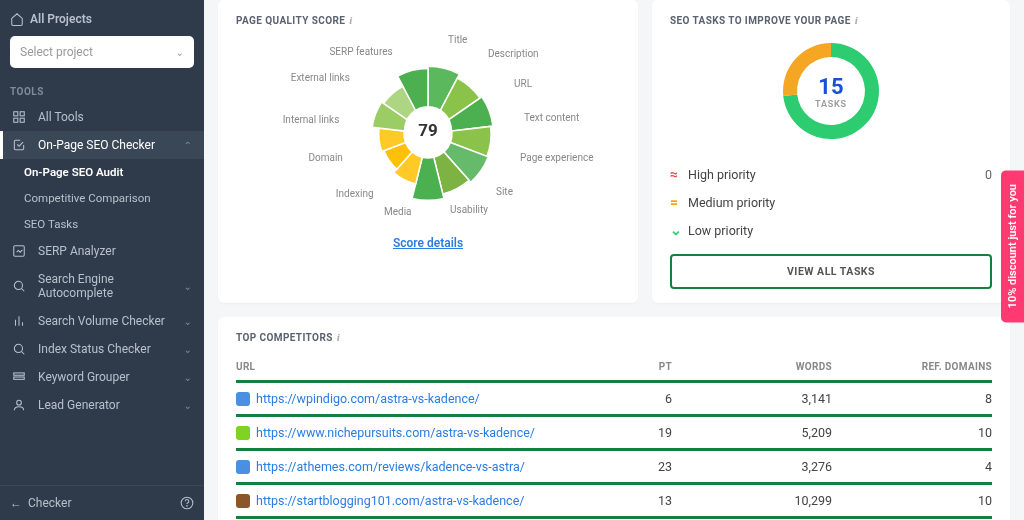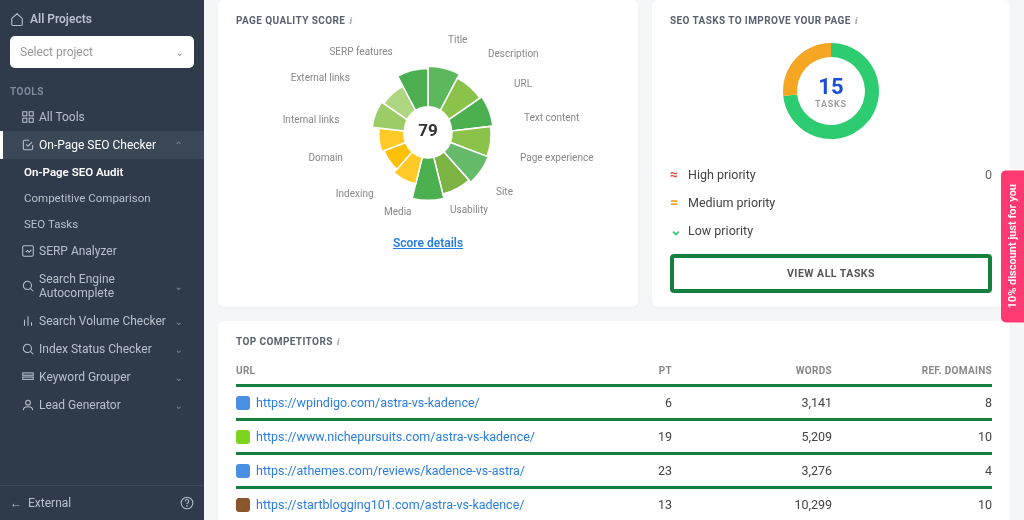--- a/index.html
+++ b/index.html
@@ -3,21 +3,21 @@
 <meta charset="utf-8">
 <style>
 * { margin:0; padding:0; box-sizing:border-box; font-family:-apple-system,BlinkMacSystemFont,"Segoe UI",Roboto,sans-serif; }
 body { background:#f5f6f8; width:1024px; height:520px; overflow:hidden; display:flex; }
 .sidebar { width:204px; background:#2f3a4a; color:#b8c0cc; height:100%; display:flex; flex-direction:column; font-size:12px; }
 .sb-top { padding:10px 10px 0 10px; }
 .sb-all-projects { display:flex; align-items:center; gap:6px; padding:2px 0 10px 0; cursor:pointer; }
 .sb-all-projects span.lbl { font-size:12px; font-weight:600; }
 .sb-select { background:#fff; border-radius:5px; padding:9px 10px; display:flex; justify-content:space-between; align-items:center; color:#999; font-size:12px; cursor:pointer; }
 .sb-heading { padding:18px 10px 6px 10px; font-size:10px; letter-spacing:0.5px; color:#7f8a9b; font-weight:700; }
-.sb-item { display:flex; align-items:center; gap:4px; padding:7px 21px; cursor:pointer; position:relative; }
+.sb-item { display:flex; align-items:center; gap:12px; padding:7px 12px; cursor:pointer; position:relative; }
 .sb-item.active { background:#3a4757; color:#fff; }
 .sb-item.active::before { content:""; position:absolute; left:0; top:0; bottom:0; width:3px; background:#fff; }
 .sb-item .lbl { flex:1; font-size:12px; }
 .sb-item .chev { font-size:10px; color:#7f8a9b; }
 .sb-sub { padding:6px 10px 6px 24px; font-size:11.5px; cursor:pointer; color:#b8c0cc; }
 .sb-sub.active { color:#fff; font-weight:600; }
 .sb-bottom { margin-top:auto; border-top:1px solid #3c4757; padding:10px; display:flex; align-items:center; justify-content:space-between; }
 .sb-minimize { display:flex; align-items:center; gap:6px; cursor:pointer; font-size:12px; }
 .icon { width:14px; height:14px; display:inline-flex; align-items:center; justify-content:center; }
 .icon svg { width:14px; height:14px; stroke:#b8c0cc; fill:none; stroke-width:1.8; }
@@ -37,21 +37,21 @@
 .tasks-card { flex:1; }
 .donut-wrap { display:flex; justify-content:center; margin:6px 0 14px 0; }
 .donut { position:relative; width:110px; height:110px; }
 .donut-center { position:absolute; left:50%; top:50%; transform:translate(-50%,-50%); text-align:center; }
 .donut-center .num { font-size:22px; font-weight:700; color:#1d4ed8; }
 .donut-center .txt { font-size:9px; letter-spacing:0.8px; color:#999; font-weight:600; }
 .priority-row { display:flex; align-items:center; padding:6px 0; font-size:12.5px; color:#444; }
 .priority-row .picon { width:18px; font-size:14px; }
 .priority-row .plabel { flex:1; }
 .priority-row .pcount { color:#666; }
-.view-all-btn { margin-top:10px; border:4px solid #15803d; background:#fff; border-radius:4px; padding:9px; text-align:center; font-size:10.5px; font-weight:700; letter-spacing:0.5px; color:#555; cursor:pointer; }
+.view-all-btn { margin-top:10px; border:2px solid #15803d; background:#fff; border-radius:4px; padding:9px; text-align:center; font-size:10.5px; font-weight:700; letter-spacing:0.5px; color:#555; cursor:pointer; }
 
 .competitors-card { }
 .comp-header-row, .comp-row { display:grid; grid-template-columns:1fr 80px 160px 160px; align-items:center; }
 .comp-header-row { font-size:10px; font-weight:700; color:#888; letter-spacing:0.3px; padding:8px 0; }
 .comp-header-row .r { text-align:right; }
 .comp-row { padding:8px 0; border-top:3px solid #15803d; font-size:12.5px; }
 .comp-url { display:flex; align-items:center; gap:6px; color:#2a7de1; cursor:pointer; }
 .favicon { width:14px; height:14px; border-radius:3px; display:inline-block; }
 .comp-row .num { text-align:right; color:#444; }
 
@@ -156,21 +156,21 @@
             <path d="M4 21c0-4 4-6 8-6s8 2 8 6"></path>
           </svg>
         </span>
         <span class="lbl">Lead Generator</span>
         <span class="chev">⌄</span>
       </div>
     </div>
   <div class="sb-bottom">
     <div class="sb-minimize">
       <span>←</span>
-      <span>External</span>
+      <span>Checker</span>
     </div>
     <span class="icon">
         <svg viewBox="0 0 24 24">
           <circle cx="12" cy="12" r="10"></circle>
           <path d="M9 9a3 3 0 1 1 4 2.8c-.7.4-1 1-1 1.7"></path>
           <circle cx="12" cy="17" r="0.5" fill="#b8c0cc"></circle>
         </svg>
       </span>
   </div>
 </div>

